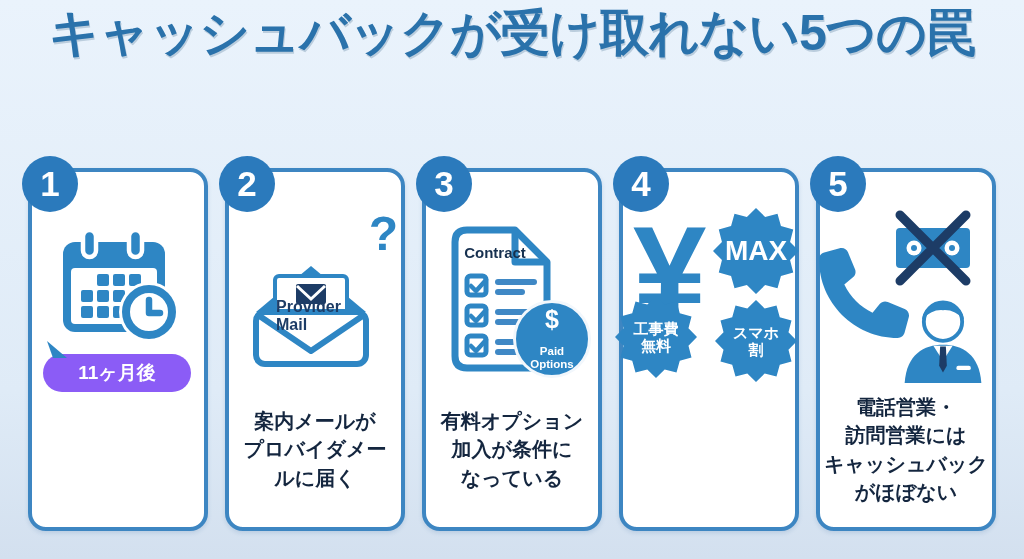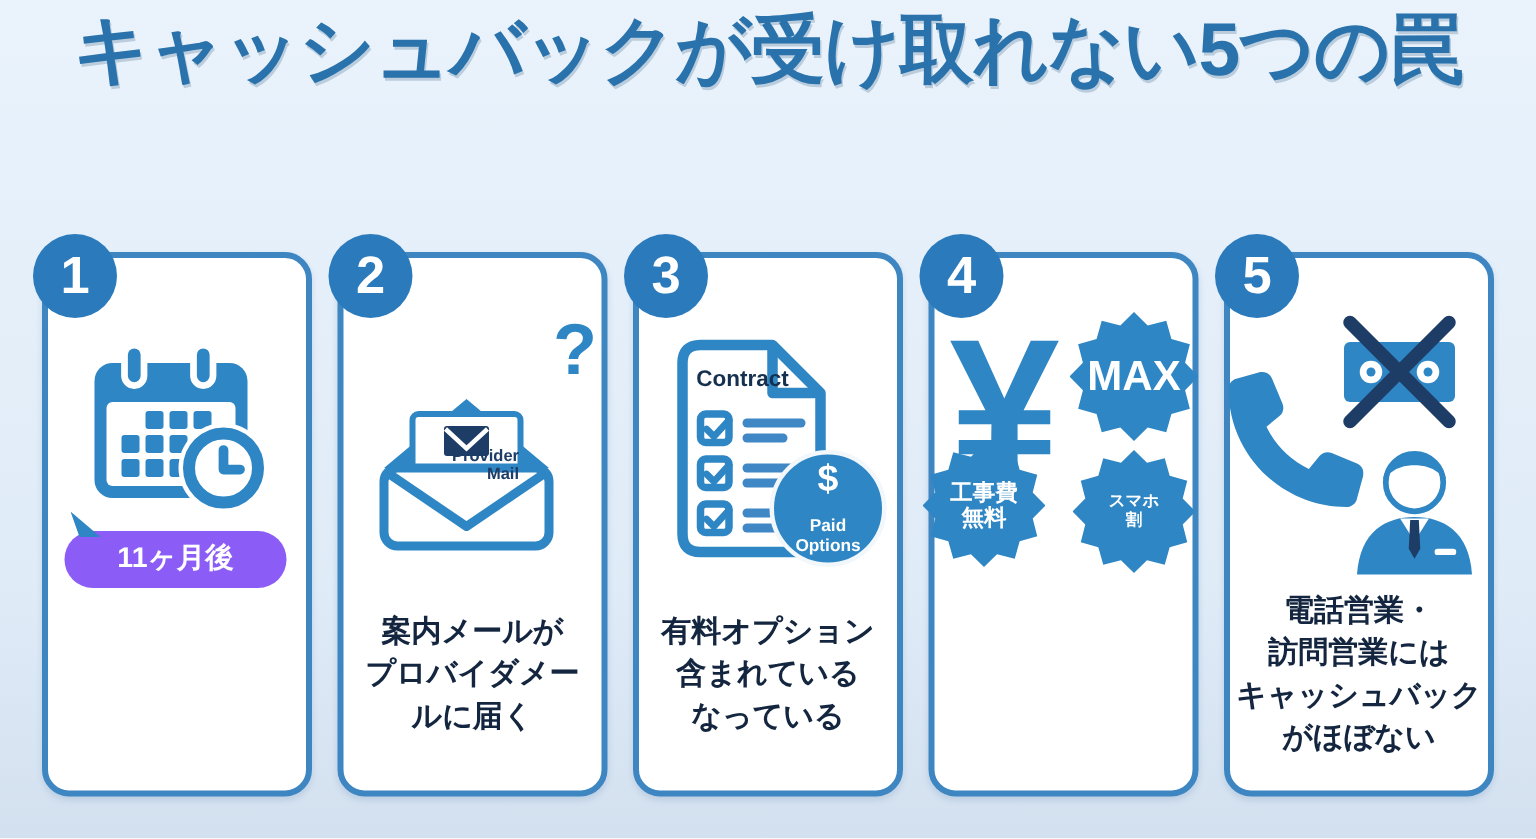--- a/index.html
+++ b/index.html
@@ -51,22 +51,22 @@
     font-size:19px; font-weight:bold; text-align:center; line-height:38px;
   }
   .bubble-tail {
     position:absolute; top:-13px; left:4px; width:20px; height:17px;
     background:#2e86c4; clip-path:polygon(0 0,100% 100%,30% 100%);
   }
   
   .mail-wrap { top:46px; width:162px; height:150px; }
   .mail-svg { position:absolute; left:2px; bottom:0; }
   .mail-label {
-    position:absolute; left:42px; top:80px; width:70px; text-align:right;
-    font-size:11px; font-weight:bold; line-height:1.12; color:#1d3c66;
+    position:absolute; left:42px; top:80px; width:70px; text-align:left;
+    font-size:16px; font-weight:bold; line-height:1.12; color:#1d3c66;
     white-space:pre-line;
   }
   .qmark {
     position:absolute; right:-2px; top:-12px;
     font-size:48px; font-weight:800; color:#2e86c4;
   }
   
   .doc-wrap { top:50px; width:146px; height:158px; }
   .doc-svg { position:absolute; left:0; top:0; }
   .doc-label {
@@ -88,21 +88,21 @@
     font-size:132px; font-weight:800; color:#2e86c4; line-height:1.2;
   }
   .burst {
     position:absolute; background:#2e86c4; color:#fff;
     display:flex; align-items:center; justify-content:center;
     text-align:center; font-weight:bold; white-space:pre-line;
     clip-path:polygon(100% 50%,89.6% 60.6%,93.3% 75%,79% 79%,75% 93.3%,60.6% 89.6%,50% 100%,39.4% 89.6%,25% 93.3%,21% 79%,6.7% 75%,10.4% 60.6%,0% 50%,10.4% 39.4%,6.7% 25%,21% 21%,25% 6.7%,39.4% 10.4%,50% 0%,60.6% 10.4%,75% 6.7%,79% 21%,93.3% 25%,89.6% 39.4%);
   }
   .burst-max { width:86px; height:86px; top:-8px; right:-4px; font-size:28px; }
   .burst-left { width:82px; height:82px; bottom:0px; left:-8px; font-size:15px; line-height:1.15;text-align:center; }
-  .burst-right { width:82px; height:82px; bottom:-4px; right:-2px; font-size:11px; line-height:1.15; }
+  .burst-right { width:82px; height:82px; bottom:-4px; right:-2px; font-size:15px; line-height:1.15; }
   
   .phone-wrap { top:46px; width:170px; height:160px; }
   .handset-svg { position:absolute; left:-2px; top:30px; }
   .note-svg { position:absolute; right:8px; top:-8px; }
   .person-svg { position:absolute; right:2px; bottom:-6px; }
 </style>
 </head>
 <body>
 
 <div class="page">
@@ -193,21 +193,21 @@
           </svg>
           <div class="doc-label">Contract</div>
           <div class="paid-circle">
             <div class="paid-symbol">$</div>
             <div class="paid-label">Paid
 Options</div>
           </div>
         </div>
       </div>
       <div class="caption">有料オプション
-含まれている
+加入が条件に
 なっている</div>
     </div>
 
     <div class="card">
       <div class="badge">4</div>
       <div class="icon-area">
         <div class="icon-wrap yen-wrap">
           <div class="yen-symbol">¥</div>
           <div class="burst burst-max">MAX</div>
           <div class="burst burst-left">工事費

